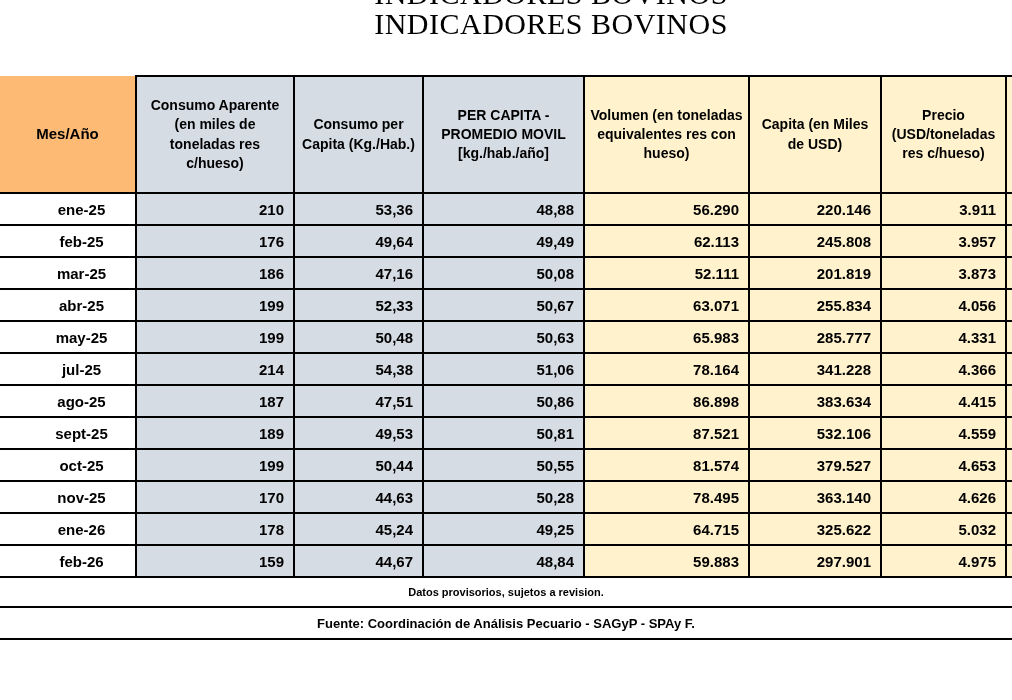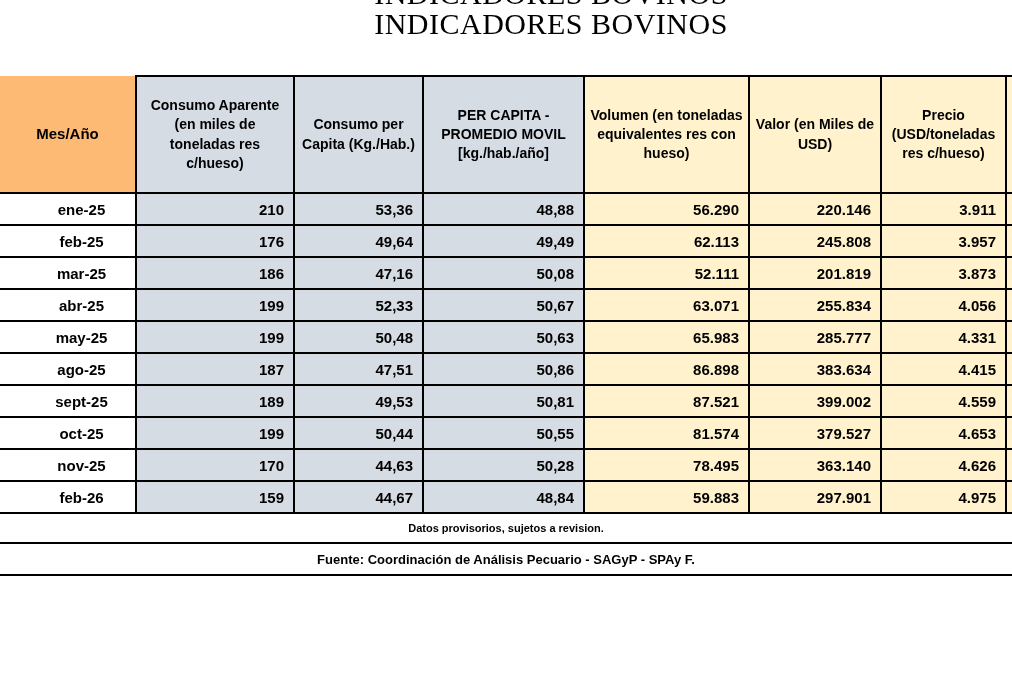--- a/index.html
+++ b/index.html
@@ -112,21 +112,21 @@
       <col style="width:125px">
       <col style="width:6px">
     </colgroup>
     <thead>
       <tr>
         <th class="mes">Mes/Año</th>
         <th class="blue">Consumo Aparente (en miles de toneladas res c/hueso)</th>
         <th class="blue">Consumo per Capita (Kg./Hab.)</th>
         <th class="blue">PER CAPITA - PROMEDIO MOVIL [kg./hab./año]</th>
         <th class="cream">Volumen (en toneladas equivalentes res con hueso)</th>
-        <th class="cream">Valor (en Miles de USD)</th>
+        <th class="cream">Capita (en Miles de USD)</th>
         <th class="cream">Precio (USD/toneladas res c/hueso)</th>
         <th class="cream spill"></th>
       </tr>
     </thead>
     <tbody>
         <tr>
     <td class="mes">ene-25</td>
     <td class="blue num">210</td>
     <td class="blue num">53,36</td>
     <td class="blue num">48,88</td>
@@ -169,36 +169,46 @@
     <td class="mes">may-25</td>
     <td class="blue num">199</td>
     <td class="blue num">50,48</td>
     <td class="blue num">50,63</td>
     <td class="cream num">65.983</td>
     <td class="cream num">285.777</td>
     <td class="cream num">4.331</td>
     <td class="cream spill"></td>
   </tr>
         <tr>
+    <td class="mes">jul-25</td>
+    <td class="blue num">214</td>
+    <td class="blue num">54,38</td>
+    <td class="blue num">51,06</td>
+    <td class="cream num">78.164</td>
+    <td class="cream num">341.228</td>
+    <td class="cream num">4.366</td>
+    <td class="cream spill"></td>
+  </tr>
+        <tr>
     <td class="mes">ago-25</td>
     <td class="blue num">187</td>
     <td class="blue num">47,51</td>
     <td class="blue num">50,86</td>
     <td class="cream num">86.898</td>
     <td class="cream num">383.634</td>
     <td class="cream num">4.415</td>
     <td class="cream spill"></td>
   </tr>
         <tr>
     <td class="mes">sept-25</td>
     <td class="blue num">189</td>
     <td class="blue num">49,53</td>
     <td class="blue num">50,81</td>
     <td class="cream num">87.521</td>
-    <td class="cream num">399.002</td>
+    <td class="cream num">532.106</td>
     <td class="cream num">4.559</td>
     <td class="cream spill"></td>
   </tr>
         <tr>
     <td class="mes">oct-25</td>
     <td class="blue num">199</td>
     <td class="blue num">50,44</td>
     <td class="blue num">50,55</td>
     <td class="cream num">81.574</td>
     <td class="cream num">379.527</td>
@@ -206,20 +216,30 @@
     <td class="cream spill"></td>
   </tr>
         <tr>
     <td class="mes">nov-25</td>
     <td class="blue num">170</td>
     <td class="blue num">44,63</td>
     <td class="blue num">50,28</td>
     <td class="cream num">78.495</td>
     <td class="cream num">363.140</td>
     <td class="cream num">4.626</td>
+    <td class="cream spill"></td>
+  </tr>
+        <tr>
+    <td class="mes">ene-26</td>
+    <td class="blue num">178</td>
+    <td class="blue num">45,24</td>
+    <td class="blue num">49,25</td>
+    <td class="cream num">64.715</td>
+    <td class="cream num">325.622</td>
+    <td class="cream num">5.032</td>
     <td class="cream spill"></td>
   </tr>
         <tr>
     <td class="mes">feb-26</td>
     <td class="blue num">159</td>
     <td class="blue num">44,67</td>
     <td class="blue num">48,84</td>
     <td class="cream num">59.883</td>
     <td class="cream num">297.901</td>
     <td class="cream num">4.975</td>

